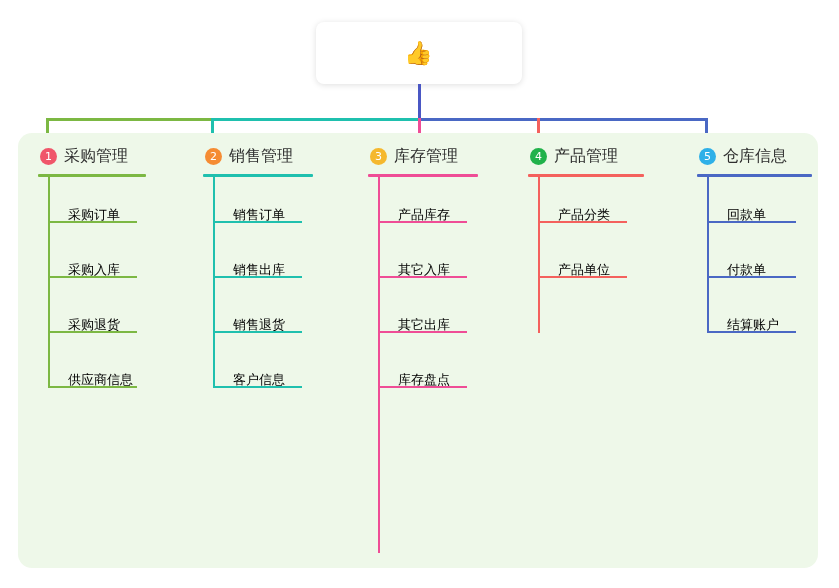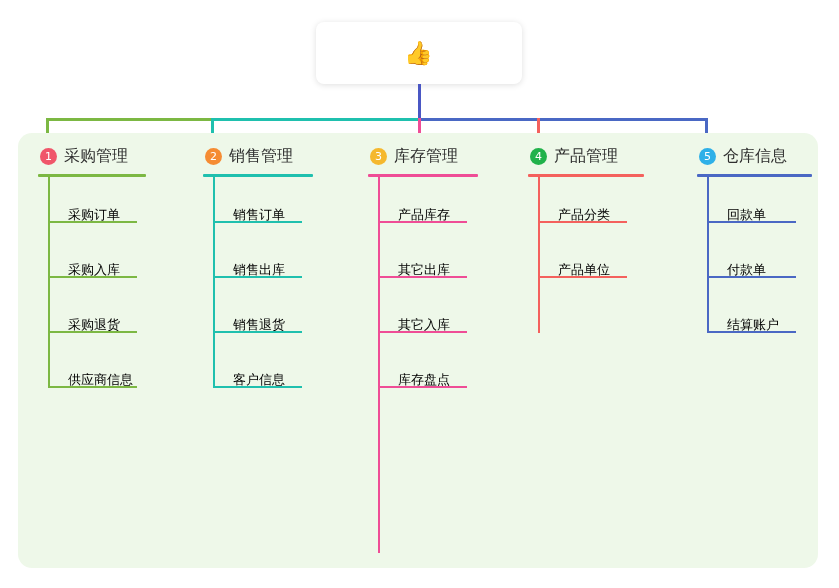--- a/index.html
+++ b/index.html
@@ -209,25 +209,25 @@
           <span class="col-title">库存管理</span>
         </div>
         <div class="col-underline" style="background: rgb(239, 77, 150); width: 110px;"></div>
         <div class="items">
           <div class="spine" style="background: rgb(239, 77, 150); height: 376px;"></div>
           <div class="item">
             <span class="item-label">产品库存</span>
             <div class="item-underline" style="background: rgb(239, 77, 150); width: 88px;"></div>
           </div>
           <div class="item">
+            <span class="item-label">其它入库</span>
+            <div class="item-underline" style="background: rgb(239, 77, 150); width: 88px;"></div>
+          </div>
+          <div class="item">
             <span class="item-label">其它出库</span>
-            <div class="item-underline" style="background: rgb(239, 77, 150); width: 88px;"></div>
-          </div>
-          <div class="item">
-            <span class="item-label">其它入库</span>
             <div class="item-underline" style="background: rgb(239, 77, 150); width: 88px;"></div>
           </div>
           <div class="item">
             <span class="item-label">库存盘点</span>
             <div class="item-underline" style="background: rgb(239, 77, 150); width: 88px;"></div>
           </div>
         </div>
       </div>
       <div class="column" style="left: 528px;">
         <div class="col-head">

